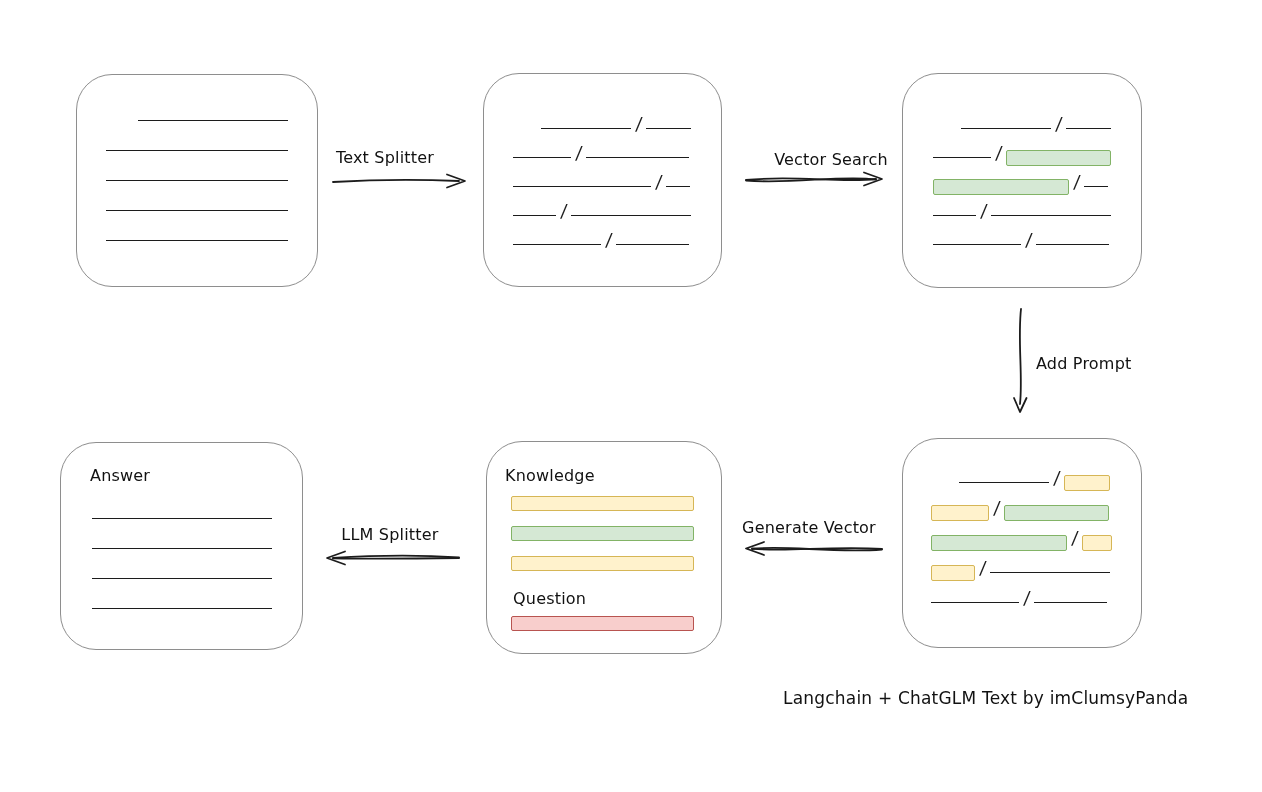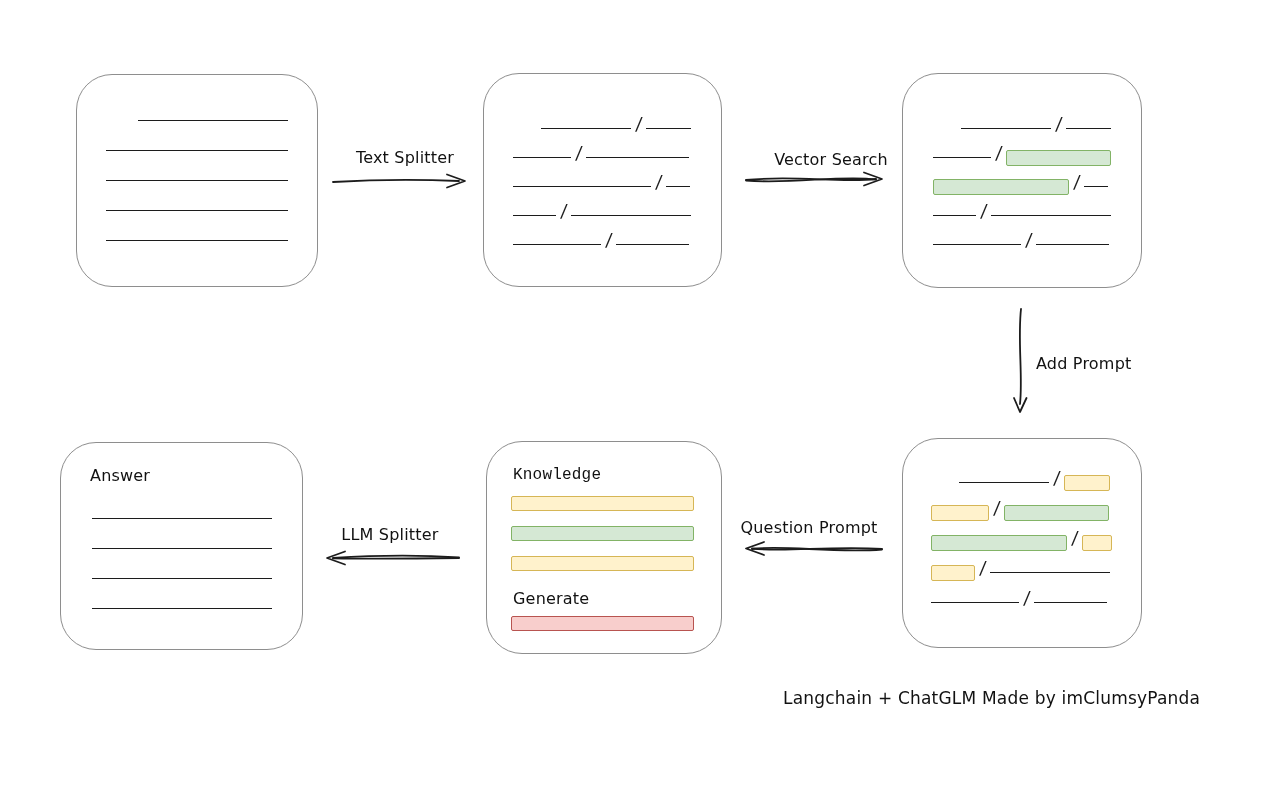--- a/index.html
+++ b/index.html
@@ -145,27 +145,27 @@
         </div>
         <div class="row" style="height: 30px;">
           <span class="seg-line" style="width: 88px;"></span>
           <span class="slash">/</span>
           <span class="seg-line" style="width: 73px;"></span>
         </div>
       </div>
   </div>
 
   <div class="node" style="left:486px;top:441px;width:236px;height:213px;">
-    <div class="heading" style="left:26px;top:24px;font-family:Liberation Mono, monospace;">Knowledge</div>
+    <div class="heading" style="left:18px;top:24px;">Knowledge</div>
     <div style="position:absolute;left:24px;top:54px;">
         <div class="bar yellow"></div>
         <div class="bar green"></div>
         <div class="bar yellow"></div>
       </div>
-    <div class="heading" style="left:26px;top:147px;">Generate</div>
+    <div class="heading" style="left:26px;top:147px;">Question</div>
     <div style="position:absolute;left:24px;top:174px;">
         <div class="bar red"></div>
       </div>
   </div>
 
   <div class="node" style="left:60px;top:442px;width:243px;height:208px;">
     <div class="heading" style="left:29px;top:23px;">Answer</div>
     <div class="rows" style="padding:46px 0 0 31px;">
         <div class="row" style="height: 30px;">
           <span class="seg-line" style="width: 180px;"></span>
@@ -175,48 +175,48 @@
         </div>
         <div class="row" style="height: 30px;">
           <span class="seg-line" style="width: 180px;"></span>
         </div>
         <div class="row" style="height: 30px;">
           <span class="seg-line" style="width: 180px;"></span>
         </div>
       </div>
   </div>
 
-  <div class="arrow-label" style="left:339px;top:148px;width:132px;text-align:center;">Text Splitter</div>
+  <div class="arrow-label" style="left:319px;top:148px;width:132px;text-align:center;">Text Splitter</div>
   <svg class="arrow" style="left:330px;top:170px;" width="142" height="22" viewBox="0 0 142 22">
     <path d="M3,12 C 45,9.5 95,9.5 129,11"></path>
     <polyline points="117,4.5 135,11 117,17.5"></polyline>
   </svg>
 
   <div class="arrow-label" style="left:766px;top:150px;width:130px;">Vector Search</div>
   <svg class="arrow" style="left:742px;top:168px;" width="150" height="22" viewBox="0 0 150 22">
     <path d="M4,12 C 50,7 100,15 134,11"></path>
     <path d="M4,12.5 C 50,16.5 100,6.5 134,11.5"></path>
     <polyline points="122,4.5 140,11 122,17.5"></polyline>
   </svg>
 
   <div class="arrow-label" style="left:1036px;top:354px;">Add Prompt</div>
   <svg class="arrow" style="left:1009px;top:306px;" width="24" height="114" viewBox="0 0 24 114">
     <path d="M12,3 C 8.5,35 14,70 11,98"></path>
     <polyline points="5,92 11,106 17.5,92"></polyline>
   </svg>
 
-  <div class="arrow-label" style="left:733px;top:518px;width:152px;">Question Prompt</div>
+  <div class="arrow-label" style="left:733px;top:518px;width:152px;">Generate Vector</div>
   <svg class="arrow" style="left:738px;top:538px;" width="148" height="22" viewBox="0 0 148 22">
     <path d="M144,11 C 95,7.5 45,14.5 14,10.5"></path>
     <path d="M144,11.5 C 95,15.5 45,6.5 14,11"></path>
     <polyline points="26,4 8,10.5 26,17"></polyline>
   </svg>
 
   <div class="arrow-label" style="left:325px;top:525px;width:130px;">LLM Splitter</div>
   <svg class="arrow" style="left:321px;top:547px;" width="142" height="22" viewBox="0 0 142 22">
     <path d="M138,10.5 C 95,7.5 50,8.5 12,11"></path>
     <path d="M138,11 C 100,11.5 60,12 12,11.3"></path>
     <polyline points="24,4.5 6,11 24,17.5"></polyline>
   </svg>
 
-  <div class="attribution" style="left:783px;top:688px;">Langchain + ChatGLM Made by imClumsyPanda</div>
+  <div class="attribution" style="left:783px;top:688px;">Langchain + ChatGLM Text by imClumsyPanda</div>
 
 </div>
 
 </body></html>

